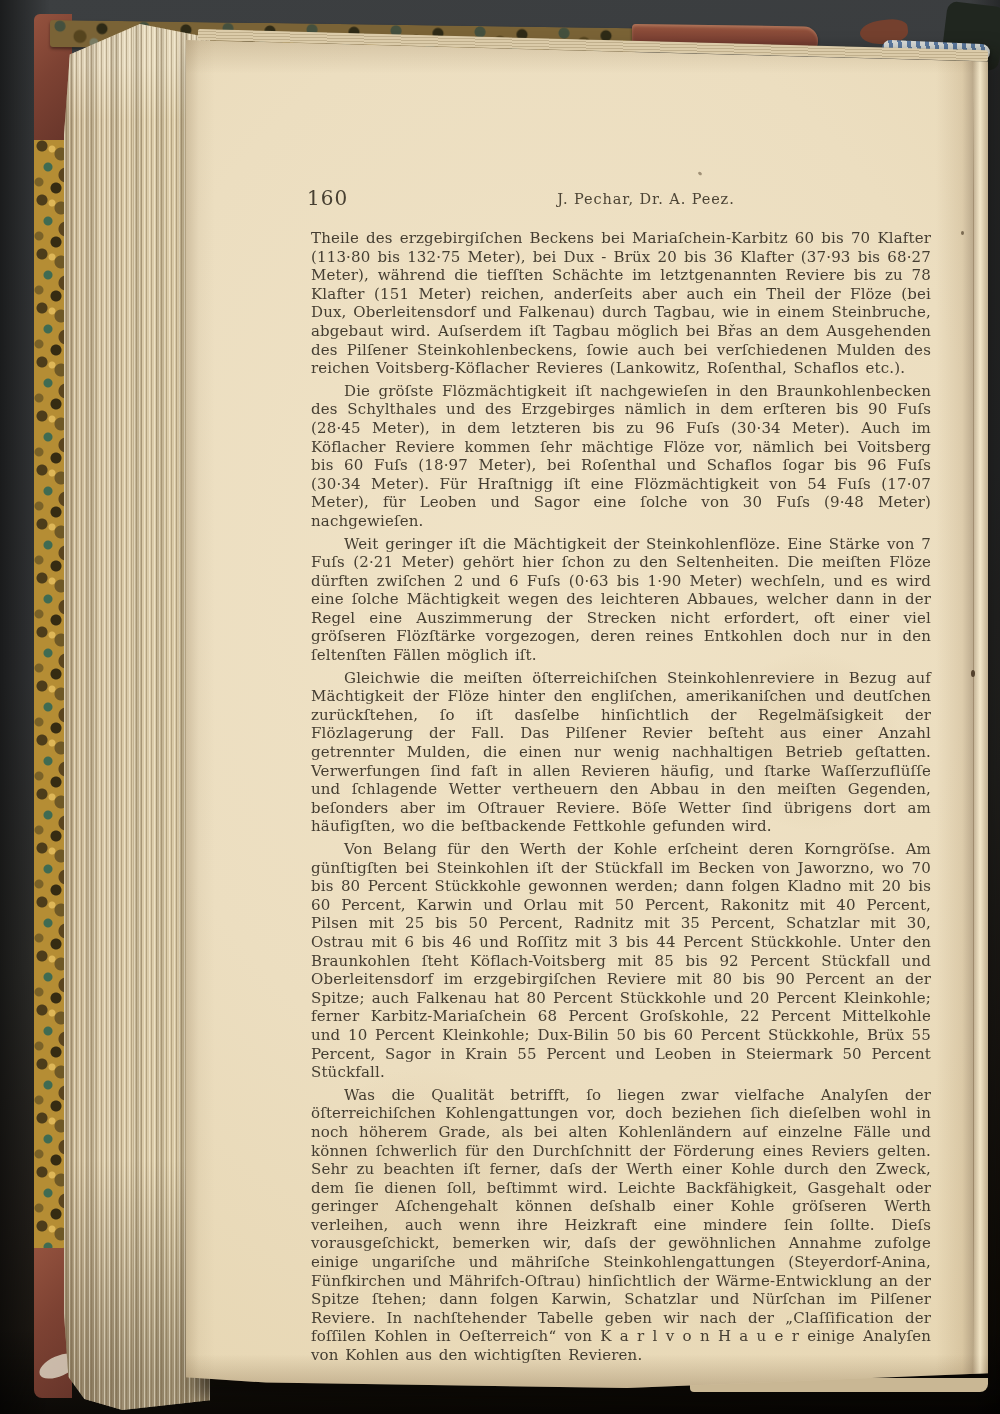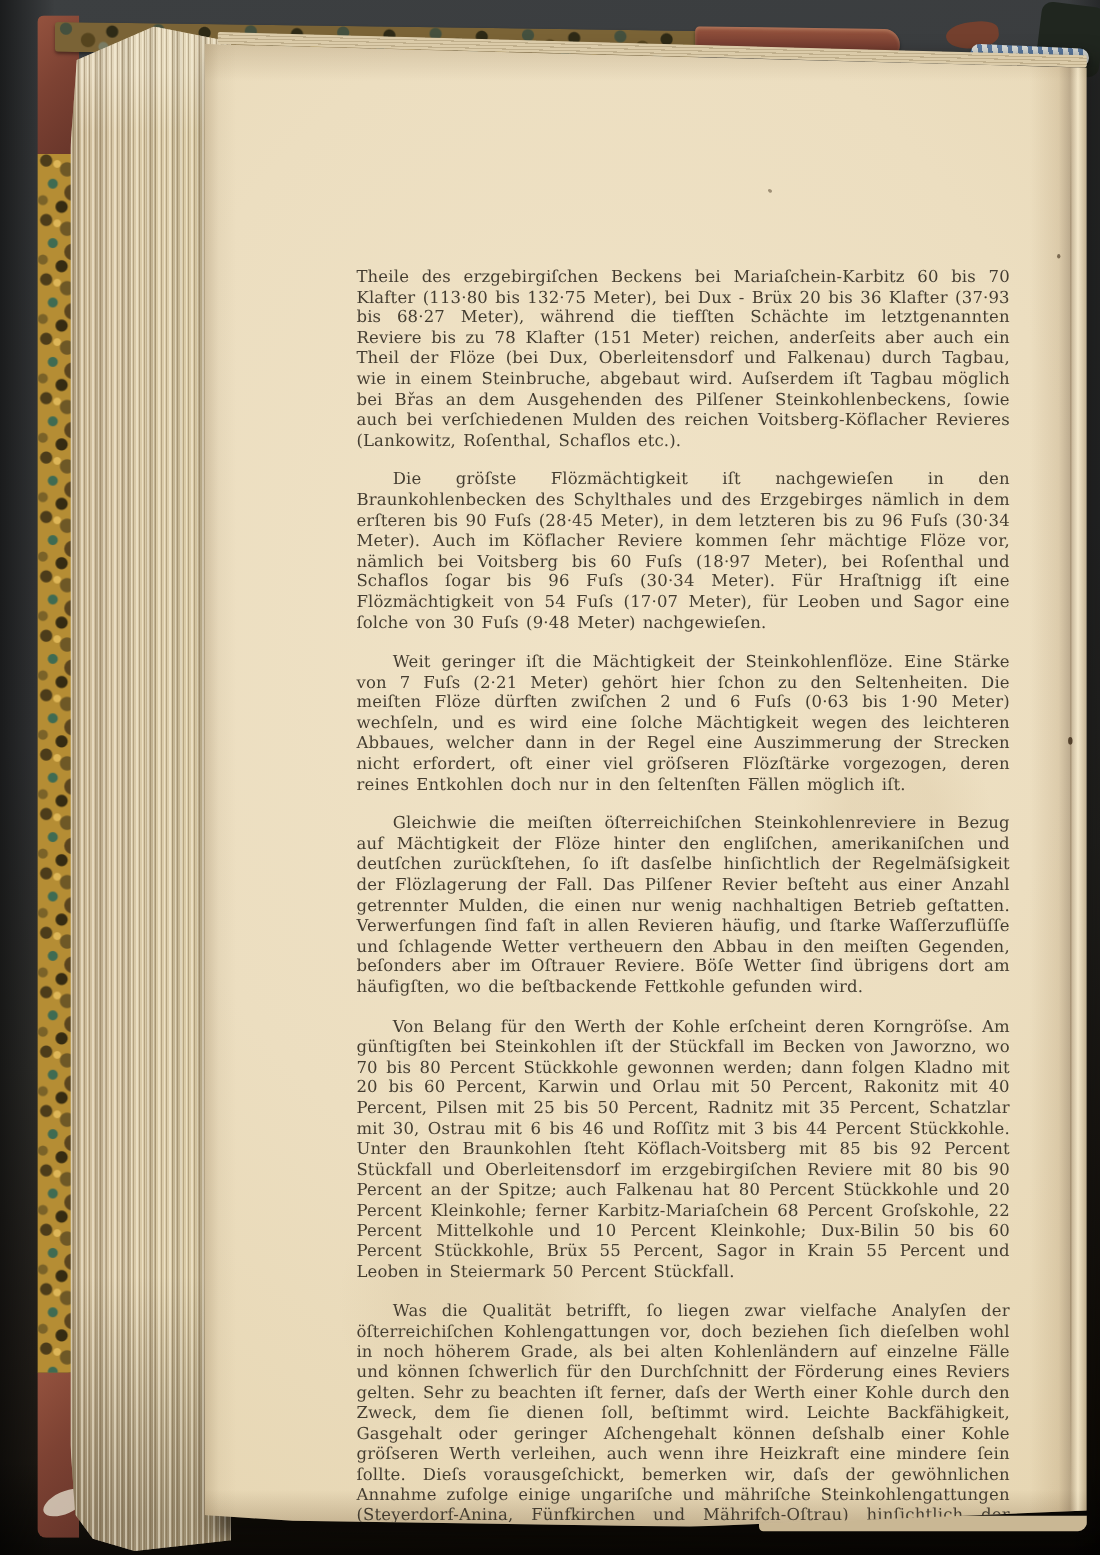--- a/index.html
+++ b/index.html
@@ -101,21 +101,21 @@
   .speck.s3{left:512px;top:132px;width:4px;height:3px;opacity:.5;transform:rotate(35deg);}
   
   .header-row{position:absolute;left:121px;top:146px;width:628px;height:26px;color:#484032;}
   .pagenum{position:absolute;left:0;top:0;font-size:20px;letter-spacing:1px;}
   .runhead{position:absolute;left:50px;right:0;top:5px;text-align:center;font-size:14.5px;letter-spacing:.9px;color:#4c4435;}
   .body-text{
     position:absolute;left:121px;top:185px;width:628px;
     font-size:15px;line-height:18.6px;text-align:justify;
     color:#443d31;letter-spacing:.15px;word-spacing:1.6px;
   }
-  .body-text p{margin:17px;text-indent:2.2em;}
+  .body-text p{margin:4px;text-indent:2.2em;}
   .body-text p.first{text-indent:0;}
 </style>
 </head>
 <body>
 
 <div class="scene">
   <div class="vignette"></div>
 
   <div class="neighbor-red"></div>
   <div class="neighbor-dark"></div>
@@ -135,20 +135,24 @@
   <div class="page-shadow"></div>
   <div class="under-sliver"></div>
   <div class="page-top-edge"></div>
 
   <div class="page">
     <div class="gutter-line"></div>
     <div class="speck s1"></div>
     <div class="speck s2"></div>
     <div class="speck s3"></div>
 
+    <div class="header-row">
+      <span class="pagenum">160</span>
+      <span class="runhead">J. Pechar, Dr. A. Peez.</span>
+    </div>
 
     <div class="body-text">
       <p class="first">Theile des erzgebirgiſchen Beckens bei Mariaſchein-Karbitz 60 bis 70 Klafter (113·80 bis 132·75 Meter), bei Dux - Brüx 20 bis 36 Klafter (37·93 bis 68·27 Meter), während die tiefſten Schächte im letztgenannten Reviere bis zu 78 Klafter (151 Meter) reichen, anderſeits aber auch ein Theil der Flöze (bei Dux, Oberleitensdorf und Falkenau) durch Tagbau, wie in einem Steinbruche, abgebaut wird. Auſserdem iſt Tagbau möglich bei Břas an dem Ausgehenden des Pilſener Steinkohlenbeckens, ſowie auch bei verſchiedenen Mulden des reichen Voitsberg-Köflacher Revieres (Lankowitz, Roſenthal, Schaflos etc.).</p>
       <p>Die gröſste Flözmächtigkeit iſt nachgewieſen in den Braunkohlenbecken des Schylthales und des Erzgebirges nämlich in dem erſteren bis 90 Fuſs (28·45 Meter), in dem letzteren bis zu 96 Fuſs (30·34 Meter). Auch im Köflacher Reviere kommen ſehr mächtige Flöze vor, nämlich bei Voitsberg bis 60 Fuſs (18·97 Meter), bei Roſenthal und Schaflos ſogar bis 96 Fuſs (30·34 Meter). Für Hraſtnigg iſt eine Flözmächtigkeit von 54 Fuſs (17·07 Meter), für Leoben und Sagor eine ſolche von 30 Fuſs (9·48 Meter) nachgewieſen.</p>
       <p>Weit geringer iſt die Mächtigkeit der Steinkohlenflöze. Eine Stärke von 7 Fuſs (2·21 Meter) gehört hier ſchon zu den Seltenheiten. Die meiſten Flöze dürften zwiſchen 2 und 6 Fuſs (0·63 bis 1·90 Meter) wechſeln, und es wird eine ſolche Mächtigkeit wegen des leichteren Abbaues, welcher dann in der Regel eine Auszimmerung der Strecken nicht erfordert, oft einer viel gröſseren Flözſtärke vorgezogen, deren reines Entkohlen doch nur in den ſeltenſten Fällen möglich iſt.</p>
       <p>Gleichwie die meiſten öſterreichiſchen Steinkohlenreviere in Bezug auf Mächtigkeit der Flöze hinter den engliſchen, amerikaniſchen und deutſchen zurückſtehen, ſo iſt dasſelbe hinſichtlich der Regelmäſsigkeit der Flözlagerung der Fall. Das Pilſener Revier beſteht aus einer Anzahl getrennter Mulden, die einen nur wenig nachhaltigen Betrieb geſtatten. Verwerfungen ſind faſt in allen Revieren häufig, und ſtarke Waſſerzuflüſſe und ſchlagende Wetter vertheuern den Abbau in den meiſten Gegenden, beſonders aber im Oſtrauer Reviere. Böſe Wetter ſind übrigens dort am häufigſten, wo die beſtbackende Fettkohle gefunden wird.</p>
       <p>Von Belang für den Werth der Kohle erſcheint deren Korngröſse. Am günſtigſten bei Steinkohlen iſt der Stückfall im Becken von Jaworzno, wo 70 bis 80 Percent Stückkohle gewonnen werden; dann folgen Kladno mit 20 bis 60 Percent, Karwin und Orlau mit 50 Percent, Rakonitz mit 40 Percent, Pilsen mit 25 bis 50 Percent, Radnitz mit 35 Percent, Schatzlar mit 30, Ostrau mit 6 bis 46 und Roſſitz mit 3 bis 44 Percent Stückkohle. Unter den Braunkohlen ſteht Köflach-Voitsberg mit 85 bis 92 Percent Stückfall und Oberleitensdorf im erzgebirgiſchen Reviere mit 80 bis 90 Percent an der Spitze; auch Falkenau hat 80 Percent Stückkohle und 20 Percent Kleinkohle; ferner Karbitz-Mariaſchein 68 Percent Groſskohle, 22 Percent Mittelkohle und 10 Percent Kleinkohle; Dux-Bilin 50 bis 60 Percent Stückkohle, Brüx 55 Percent, Sagor in Krain 55 Percent und Leoben in Steiermark 50 Percent Stückfall.</p>
       <p>Was die Qualität betrifft, ſo liegen zwar vielfache Analyſen der öſterreichiſchen Kohlengattungen vor, doch beziehen ſich dieſelben wohl in noch höherem Grade, als bei alten Kohlenländern auf einzelne Fälle und können ſchwerlich für den Durchſchnitt der Förderung eines Reviers gelten. Sehr zu beachten iſt ferner, daſs der Werth einer Kohle durch den Zweck, dem ſie dienen ſoll, beſtimmt wird. Leichte Backfähigkeit, Gasgehalt oder geringer Aſchengehalt können deſshalb einer Kohle gröſseren Werth verleihen, auch wenn ihre Heizkraft eine mindere ſein ſollte. Dieſs vorausgeſchickt, bemerken wir, daſs der gewöhnlichen Annahme zufolge einige ungariſche und mähriſche Steinkohlengattungen (Steyerdorf-Anina, Fünfkirchen und Mährifch-Oſtrau) hinſichtlich der Wärme-Entwicklung an der Spitze ſtehen; dann folgen Karwin, Schatzlar und Nürſchan im Pilſener Reviere. In nachſtehender Tabelle geben wir nach der „Claſſification der foſſilen Kohlen in Oeſterreich“ von K a r l  v o n  H a u e r einige Analyſen von Kohlen aus den wichtigſten Revieren.</p>
     </div>
   </div>

